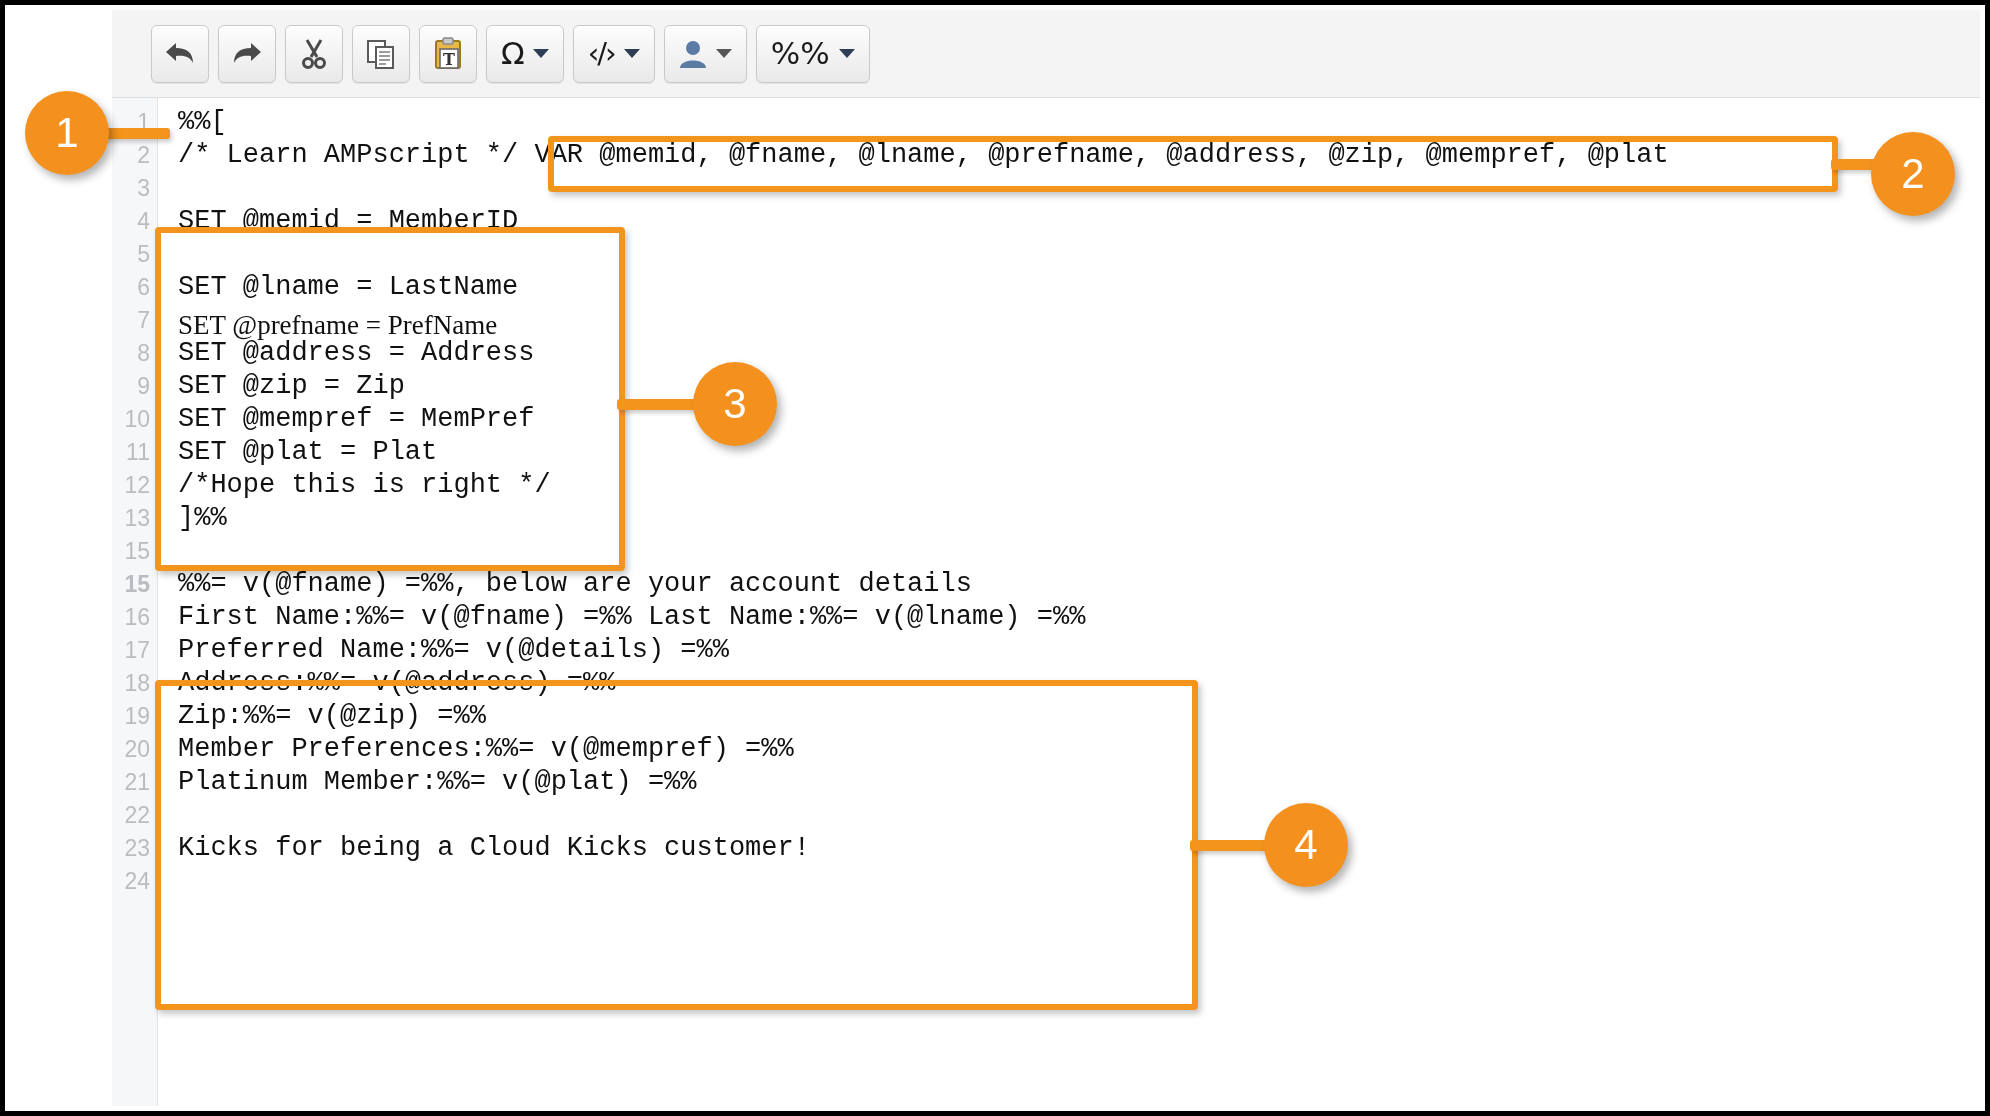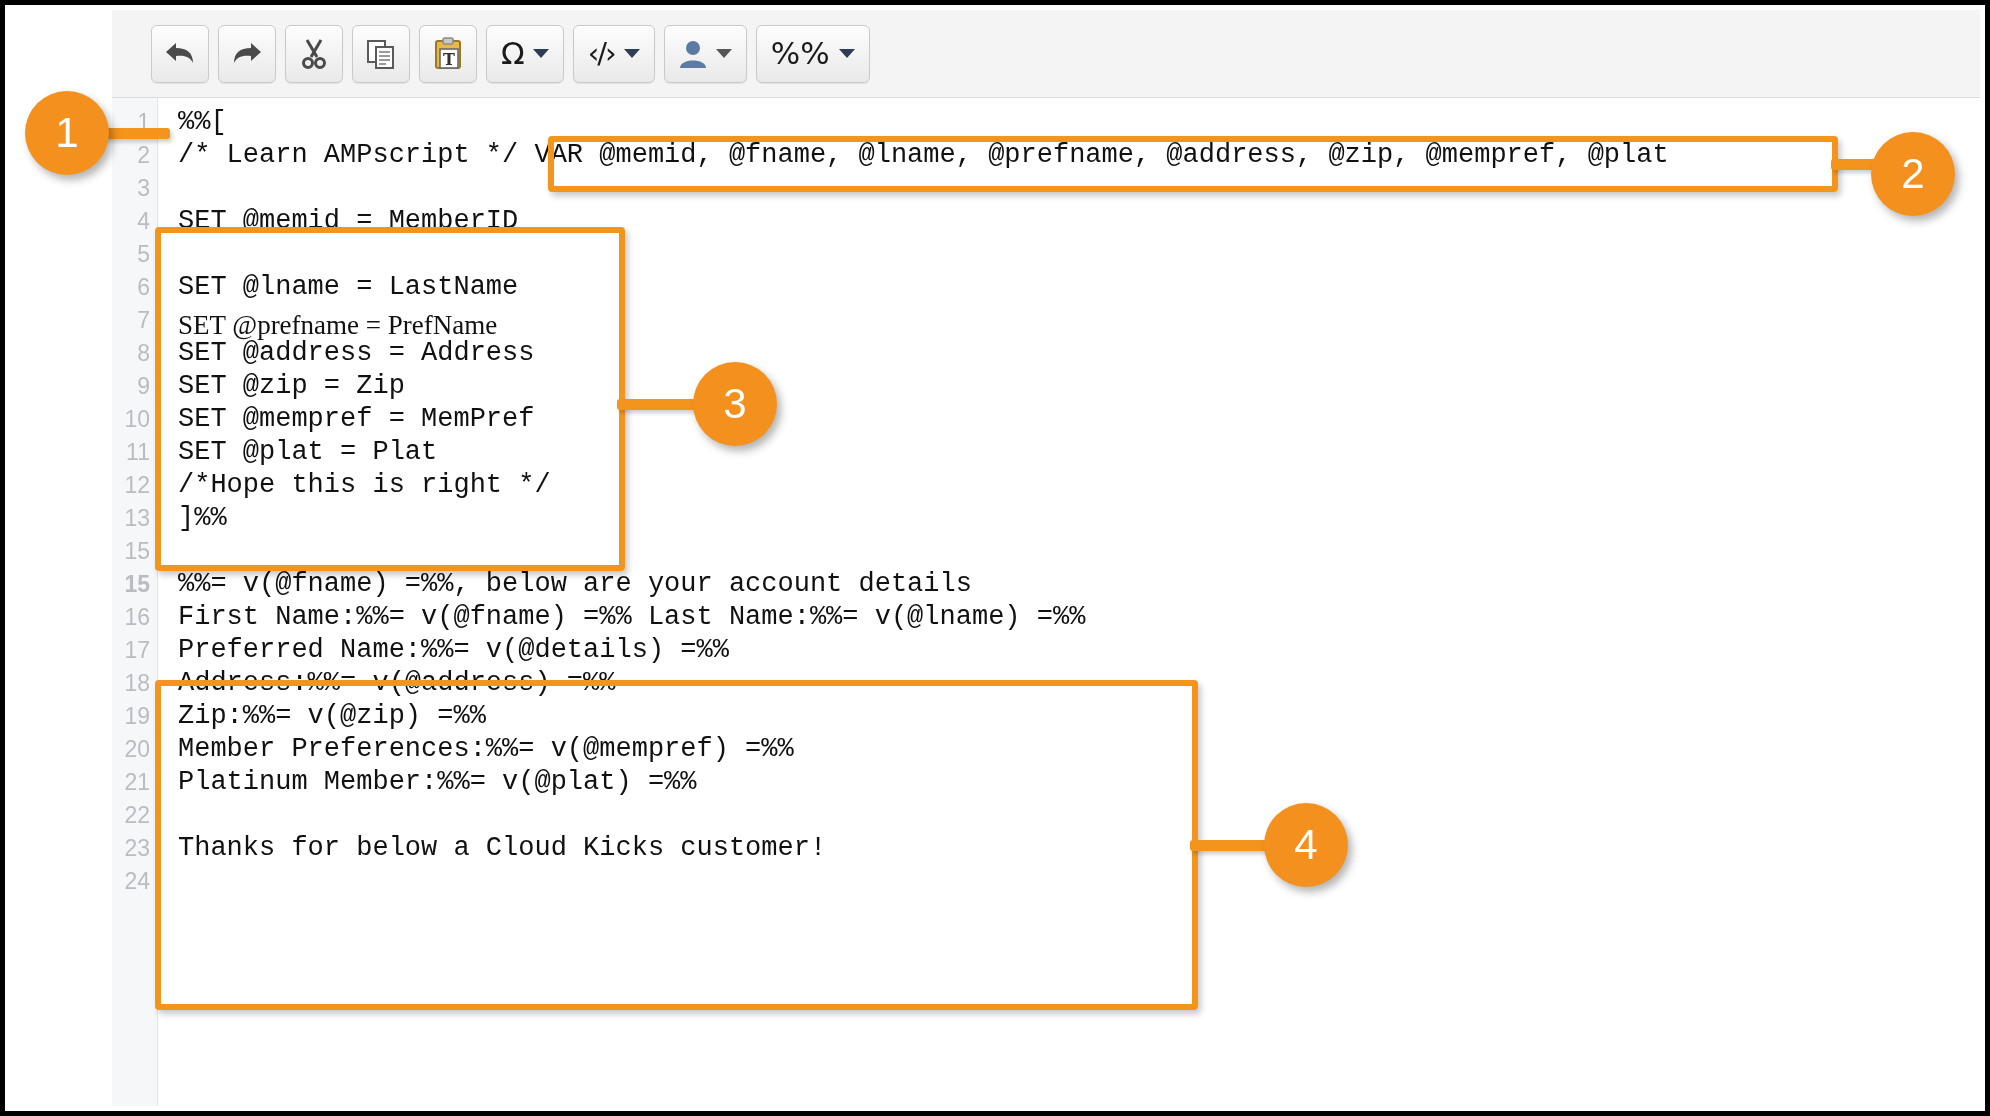--- a/index.html
+++ b/index.html
@@ -298,21 +298,21 @@
           <div class="cl" style="top: 404px;">]%%</div>
           <div class="cl" style="top: 437px;"></div>
           <div class="cl" style="top: 470px;">%%= v(@fname) =%%, below are your account details</div>
           <div class="cl" style="top: 503px;">First Name:%%= v(@fname) =%% Last Name:%%= v(@lname) =%%</div>
           <div class="cl" style="top: 536px;">Preferred Name:%%= v(@details) =%%</div>
           <div class="cl" style="top: 569px;">Address:%%= v(@address) =%%</div>
           <div class="cl" style="top: 602px; text-align: right;">Zip:%%= v(@zip) =%%</div>
           <div class="cl" style="top: 635px;">Member Preferences:%%= v(@mempref) =%%</div>
           <div class="cl" style="top: 668px;">Platinum Member:%%= v(@plat) =%%</div>
           <div class="cl" style="top: 701px;"></div>
-          <div class="cl" style="top: 734px;">Thanks for below a Cloud Kicks customer!</div>
+          <div class="cl" style="top: 734px;">Kicks for being a Cloud Kicks customer!</div>
           <div class="cl" style="top: 767px;"></div>
         </div>
     </div>
   </div>
 
   <div class="hl-box" style="left:543px; top:131px; width:1290px; height:56px;"></div>
   <div class="conn" style="left:1826px; top:154px; width:58px; height:11px;"></div>
   <div class="callout" style="left:1866px; top:127px;">
       <span>2</span>
     </div>

